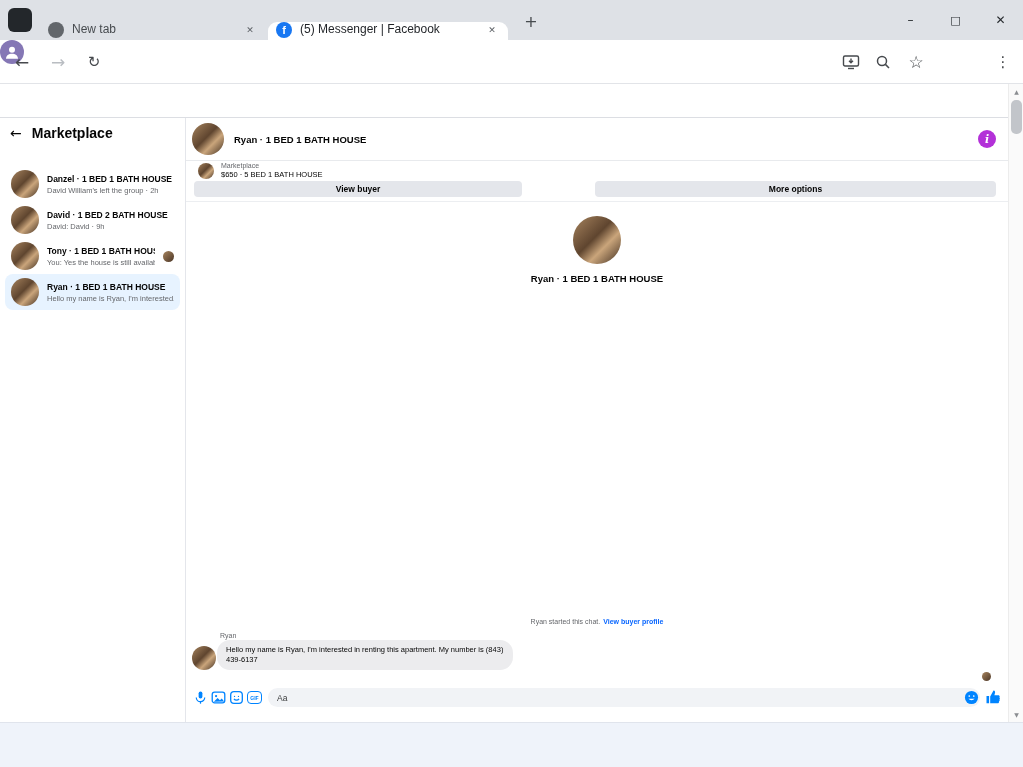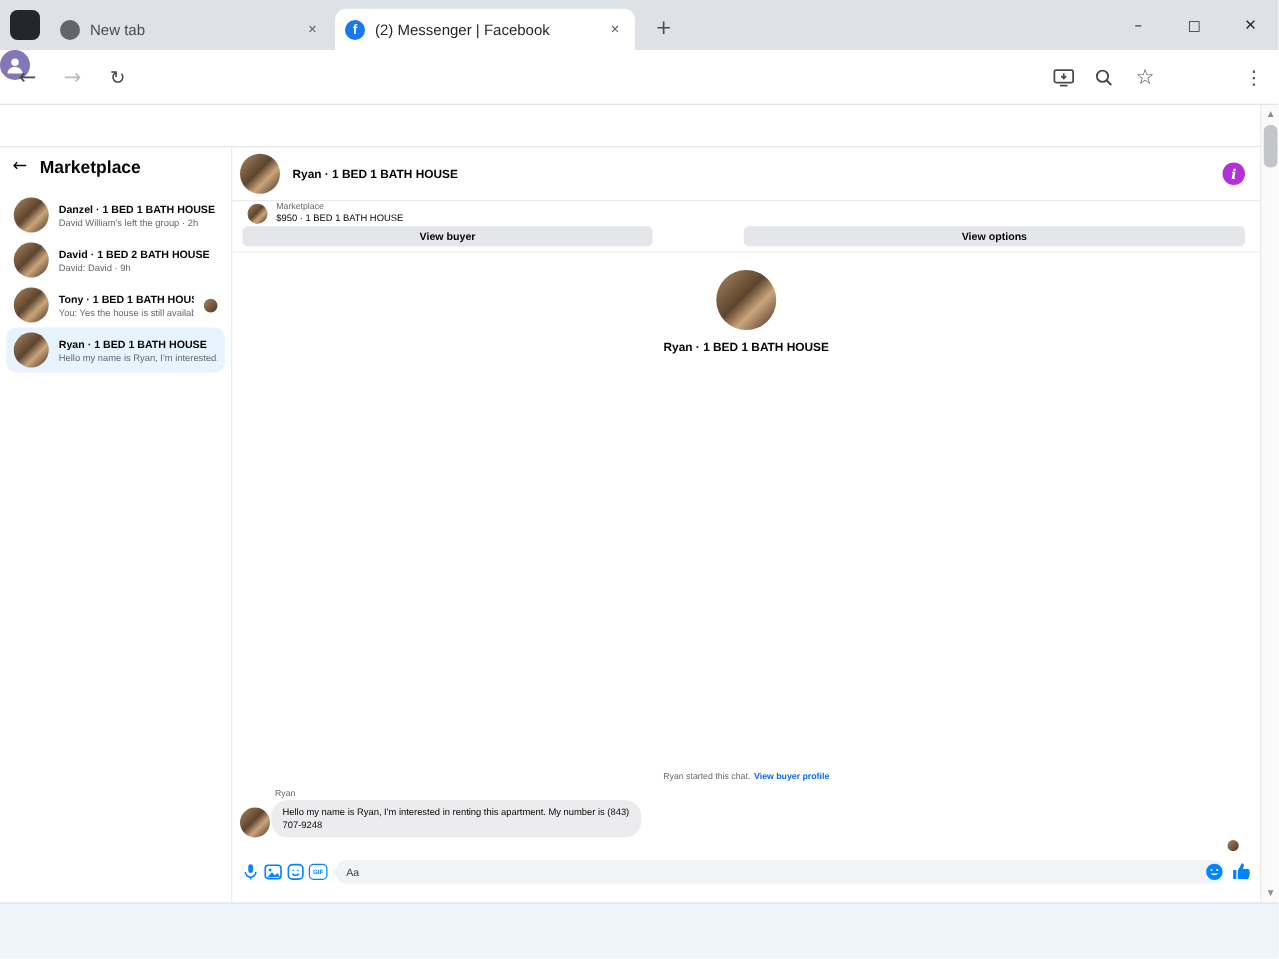--- a/index.html
+++ b/index.html
@@ -5,21 +5,21 @@
   *{box-sizing:border-box;margin:0;padding:0}
   html,body{width:1023px;height:767px}
   body{font-family:"Liberation Sans",sans-serif;background:#fff}
   #screen{position:relative;width:1023px;height:767px;overflow:hidden;background:#fff}
   .glyph{font-family:"DejaVu Sans",sans-serif}
   svg{display:block}
 
   
   #tabstrip{position:absolute;left:0;top:0;width:1023px;height:40px;background:#dee1e6}
   #ws-icon{position:absolute;left:8px;top:8px;width:24px;height:24px;border-radius:6px;background:#23272b}
-  .tab{position:absolute;top:7px;height:33px;display:flex;align-items:center;padding:0 8px;font-size:12px;color:#474b4f;border-radius:9px 9px 0 0}
+  .tab{position:absolute;top:22px;height:33px;display:flex;align-items:flex-start;padding:0 8px;font-size:12px;color:#474b4f;border-radius:9px 9px 0 0}
   #tab1{left:40px;width:226px}
   #tab2{left:268px;width:240px;background:#fff;color:#1f2226}
   .tab-title{flex:1;margin:0 8px;white-space:nowrap;overflow:hidden}
   .tab-close{width:16px;height:16px;border-radius:8px;display:flex;align-items:center;justify-content:center;font-size:9px;color:#5f6368;cursor:default}
   .favicon{width:16px;height:16px;border-radius:50%;flex:0 0 16px}
   #tab1 .favicon{background:#62666b}
   #tab2 .favicon{background:#1877f2;color:#fff;display:flex;align-items:center;justify-content:center;font-size:11px;font-weight:bold}
   #newtab-btn{position:absolute;left:520px;top:10px;width:22px;height:22px;display:flex;align-items:center;justify-content:center;font-size:16px;color:#474b4f}
   .winctl{position:absolute;top:0;width:45px;height:40px;display:flex;align-items:center;justify-content:center;font-size:12px;color:#24282c}
   #btn-min{left:888px}
@@ -51,21 +51,21 @@
   #fb-bell{position:absolute;left:957px;top:91px;width:20px;height:20px;color:#1c1e21}
   #fb-bell-badge{position:absolute;left:969px;top:85px;min-width:13px;height:13px;border-radius:7px;background:#e41e3f;color:#fff;font-size:8.5px;font-weight:bold;display:flex;align-items:center;justify-content:center;padding:0 3px}
   #fb-avatar{position:absolute;left:979px;top:89px;width:24px;height:24px;border-radius:50%;background:#d8dadf;display:flex;align-items:flex-end;justify-content:center;overflow:hidden}
   #fb-avatar-chevron{position:absolute;left:996px;top:103px;width:11px;height:11px;border-radius:50%;background:#e4e6eb;color:#1c1e21;font-size:6px;display:flex;align-items:center;justify-content:center;border:1px solid #fff}
 
   
   #sidebar{position:absolute;left:0;top:118px;width:186px;height:604px;background:#fff;border-right:1px solid #e4e6eb}
   #sb-head{display:flex;align-items:center;height:26px;padding:0 10px;gap:10px;margin-top:2px}
   #sb-back{font-size:14px;color:#050505}
   #sb-title{font-size:14px;font-weight:700;color:#050505}
-  #chat-list{margin-top:8px}
+  #chat-list{margin-top:20px}
   .chat-item{display:flex;align-items:center;height:36px;padding:0 6px;margin:0 5px;border-radius:8px;gap:8px}
   .chat-item.selected{background:#e7f3ff}
   .avatar{border-radius:50%;background:linear-gradient(135deg,#a8855f 0%,#5f452f 45%,#caa57b 65%,#3f2d1f 100%);flex:0 0 auto}
   .av28{width:28px;height:28px}
   .av32{width:32px;height:32px}
   .av16{width:16px;height:16px}
   .av24{width:24px;height:24px}
   .av48{width:48px;height:48px}
   .chat-texts{flex:1;min-width:0}
   .chat-name{font-size:8.5px;font-weight:700;color:#050505;white-space:nowrap;overflow:hidden}
@@ -120,21 +120,21 @@
 
   <div id="tabstrip">
     <div id="ws-icon"></div>
     <div class="tab" id="tab1">
       <span class="favicon"></span>
       <span class="tab-title">New tab</span>
       <span class="tab-close glyph">✕</span>
     </div>
     <div class="tab" id="tab2">
       <span class="favicon">f</span>
-      <span class="tab-title">(2) Messenger | Facebook</span>
+      <span class="tab-title">(5) Messenger | Facebook</span>
       <span class="tab-close glyph">✕</span>
     </div>
     <div id="newtab-btn" class="glyph">+</div>
     <div class="winctl glyph" id="btn-min">–</div>
     <div class="winctl glyph" id="btn-max">□</div>
     <div class="winctl glyph" id="btn-close">✕</div>
   </div>
 
   <div id="toolbar">
     <div class="tbtn glyph" id="btn-back">←</div>
@@ -295,38 +295,38 @@
     <div id="chat-head">
       <span class="avatar av32"></span>
       <span id="chat-title">Ryan · 1 BED 1 BATH HOUSE</span>
       <span id="info-btn">i</span>
     </div>
     <div id="banner">
       <div id="banner-row">
         <span class="avatar av16"></span>
         <span>
           <span id="banner-label" style="display:block">Marketplace</span>
-          <span id="banner-detail" style="display:block">$950 · 1 BED 1 BATH HOUSE</span>
+          <span id="banner-detail" style="display:block">$650 · 5 BED 1 BATH HOUSE</span>
         </span>
       </div>
       <div class="banner-btn" id="btn-viewbuyer">View buyer</div>
-      <div class="banner-btn" id="btn-moreopts">View options</div>
+      <div class="banner-btn" id="btn-moreopts">More options</div>
     </div>
 
     <div id="messages">
       <div id="profile">
         <span class="avatar av48"></span>
         <span id="profile-name">Ryan · 1 BED 1 BATH HOUSE</span>
       </div>
       <div id="started">
         <span>Ryan started this chat.</span><span id="view-profile-link">View buyer profile</span>
       </div>
       <div id="msg-sender">Ryan</div>
       <span class="avatar av24" id="msg-avatar"></span>
-      <div id="msg-bubble">Hello my name is Ryan, I'm interested in renting this apartment. My number is (843) 707-9248</div>
+      <div id="msg-bubble">Hello my name is Ryan, I'm interested in renting this apartment. My number is (843) 439-6137</div>
       <div id="msg-receipt"></div>
     </div>
 
     <div id="composer">
       <div class="comp-icon" id="ic-mic">
         <svg width="15" height="15" viewBox="0 0 16 16" fill="#0084ff">
             <rect x="6" y="1.5" width="4" height="7.5" rx="2"></rect>
             <path d="M3.5 8a4.5 4.5 0 0 0 9 0" fill="none" stroke="#0084ff" stroke-width="1.3"></path>
             <line x1="8" y1="12.6" x2="8" y2="14.6" stroke="#0084ff" stroke-width="1.3"></line>
           </svg>

